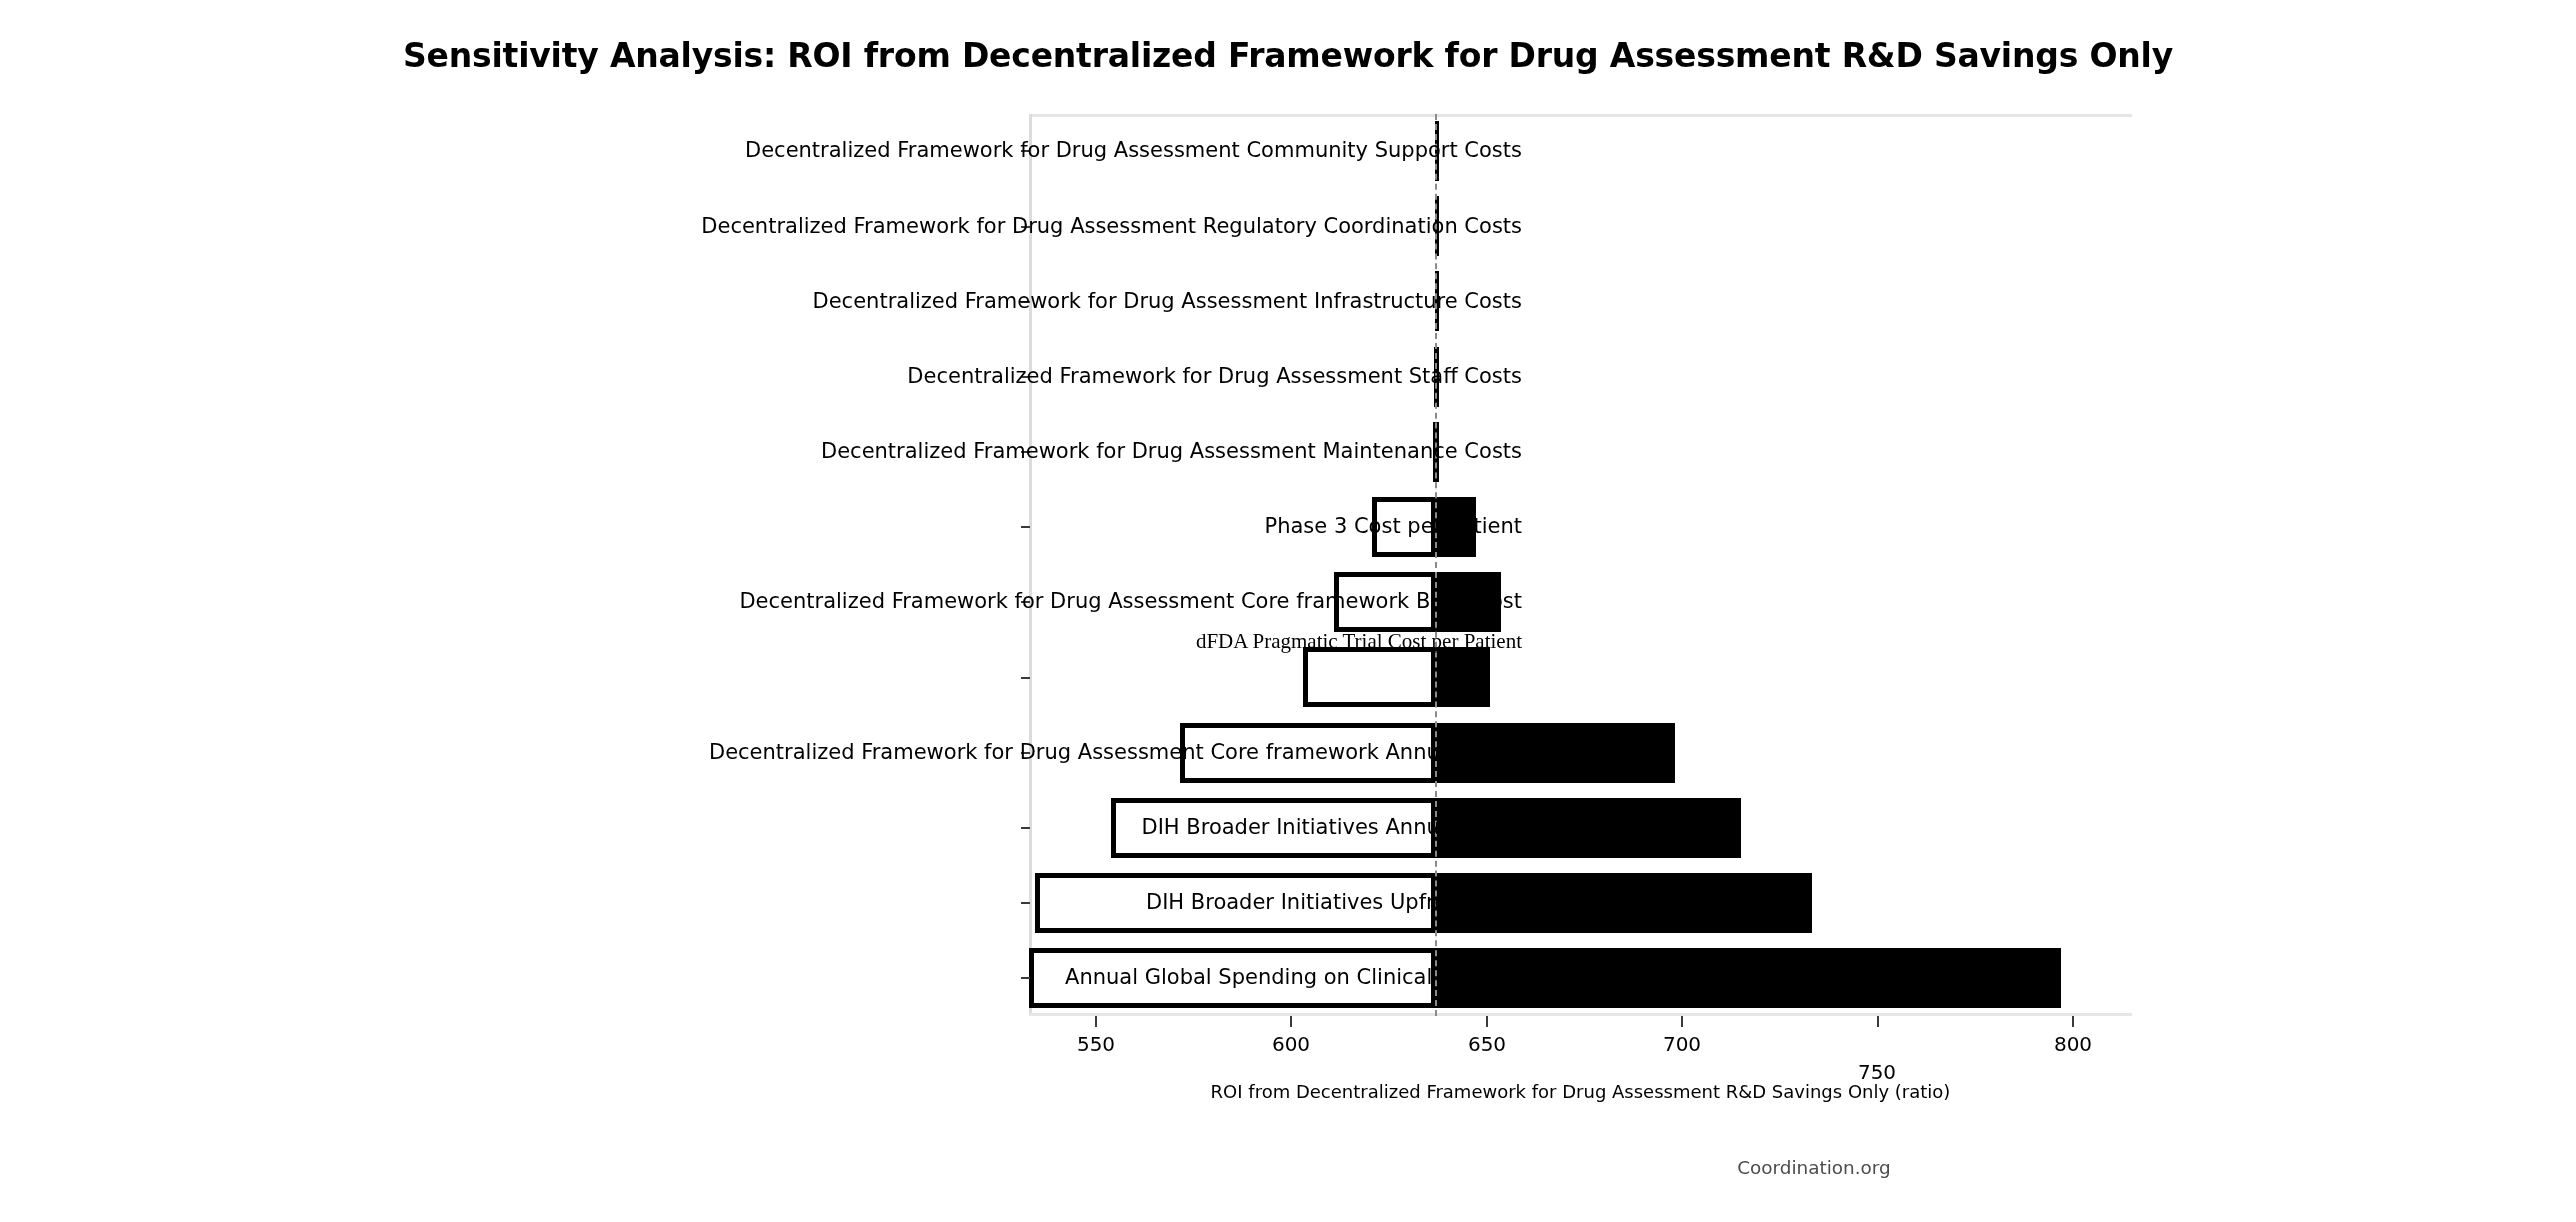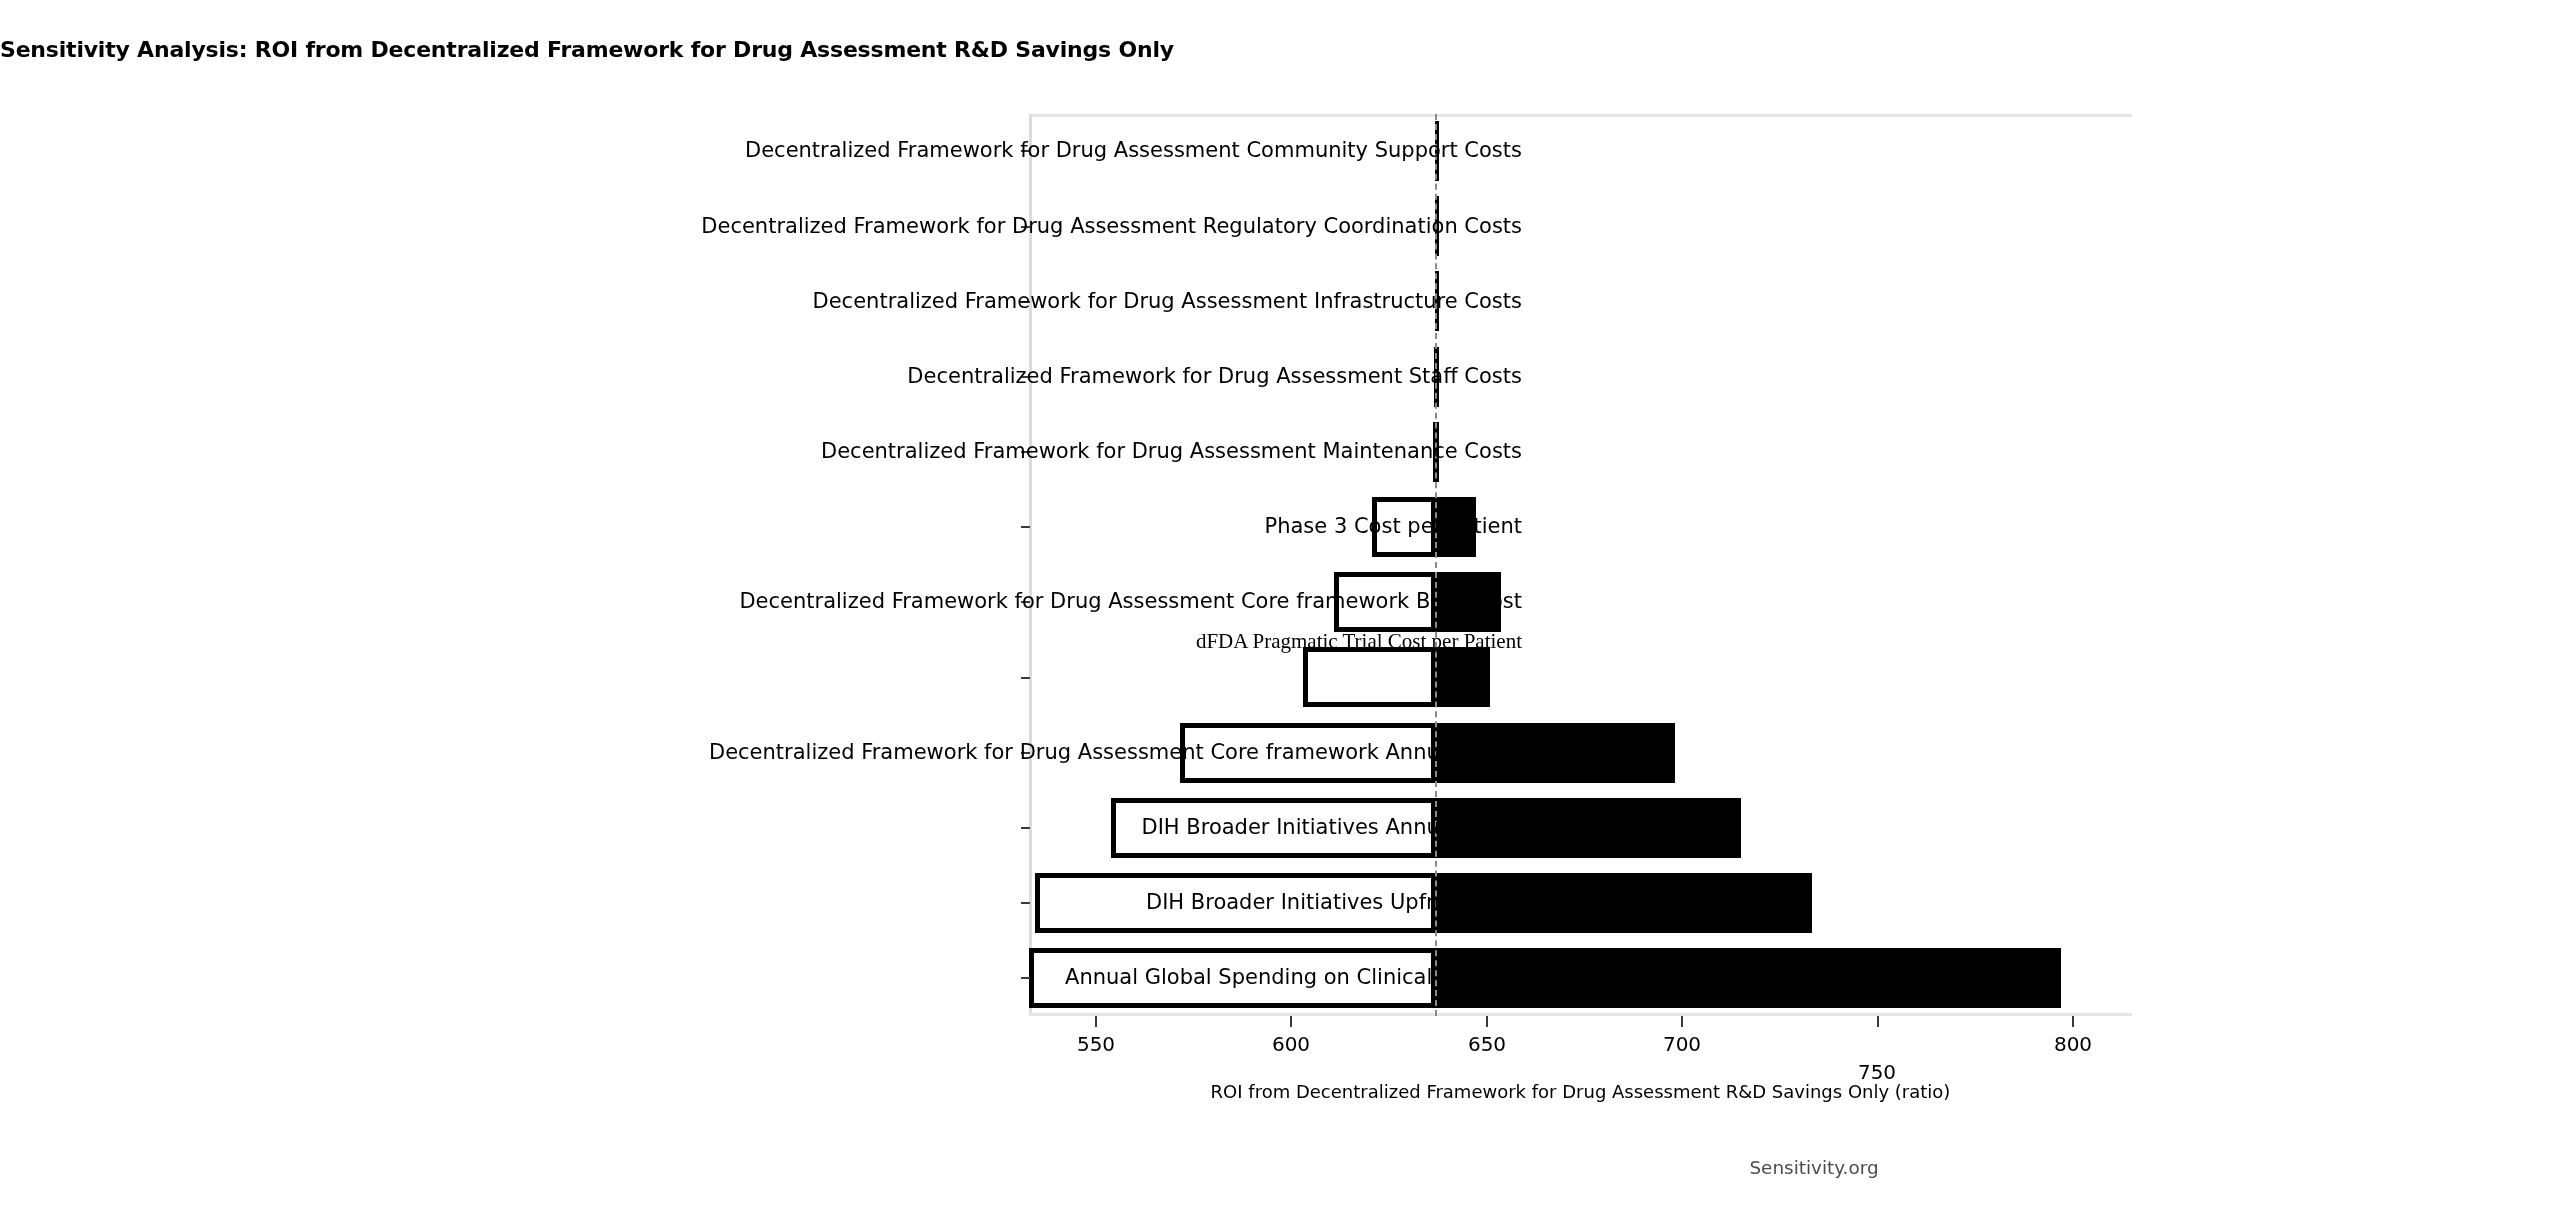--- a/index.html
+++ b/index.html
@@ -22,22 +22,22 @@
     width: 2576px;
     height: 1222px;
   }
 
   
   #chart-title {
     position: absolute;
     left: 0;
     top: 38px;
     width: 2576px;
-    text-align: left;
-    font-size: 22px;
+    text-align: center;
+    font-size: 33px;
     font-weight: bold;
     letter-spacing: -0.2px;
     line-height: 1.1;
     white-space: nowrap;
   }
   #plot-top-rule {
     position: absolute;
     left: 1029px;
     top: 114px;
     width: 1103px;
@@ -252,15 +252,15 @@
       <div class="xtick-mark" style="left: 1681px;"></div>
       <div class="xtick-label" style="left: 1682px;">700</div>
       <div class="xtick-mark" style="left: 1877px;"></div>
       <div class="xtick-label" style="left: 1877px; margin-top: 28px;">750</div>
       <div class="xtick-mark" style="left: 2072px;"></div>
       <div class="xtick-label" style="left: 2073px;">800</div>
     </div>
 
   <div id="xaxis-label">ROI from Decentralized Framework for Drug Assessment R&amp;D Savings Only (ratio)</div>
 
-  <div id="footer-credit">Sensitivity.org</div>
+  <div id="footer-credit">Coordination.org</div>
 </div>
 
 
 </body></html>

